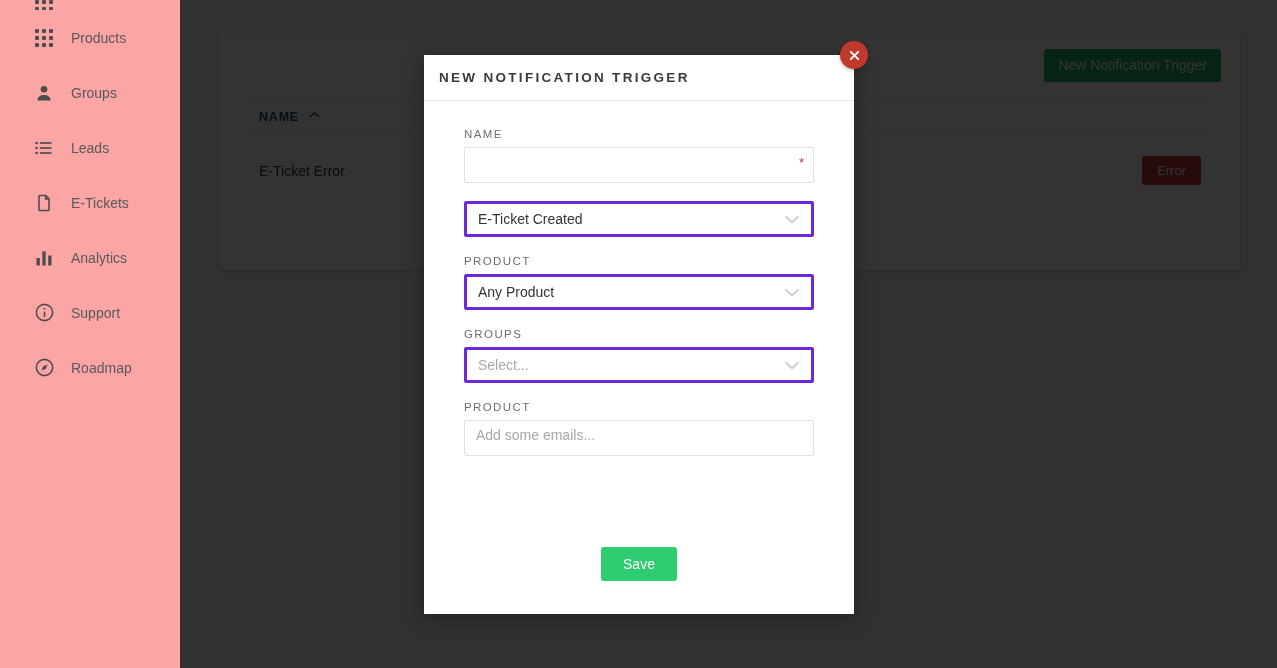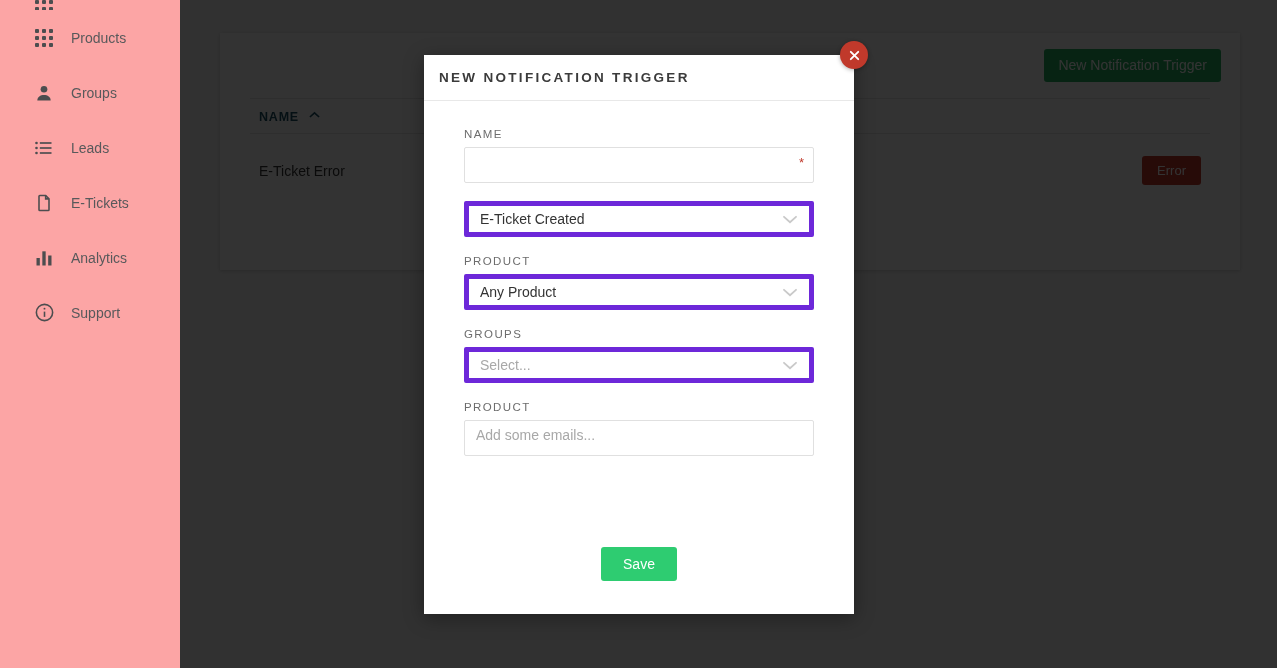--- a/index.html
+++ b/index.html
@@ -244,21 +244,21 @@
     position: absolute;
     right: 10px;
     top: 9px;
     color: #c0392b;
     font-size: 13px;
     line-height: 1;
   }
   .select-box {
     width: 100%;
     height: 36px;
-    border: 5px solid #6d28d9;
+    border: 3px solid #6d28d9;
     box-sizing: border-box;
     display: flex;
     align-items: center;
     padding: 0 11px;
     font-size: 14px;
     color: #333333;
     cursor: pointer;
     background: #ffffff;
     border-radius: 2px;
   }
@@ -375,20 +375,29 @@
       <span class="nav-icon">
         <svg width="21" height="21" viewBox="0 0 24 24" fill="none" stroke="currentColor" stroke-width="1.8" aria-hidden="true">
           <circle cx="12" cy="12" r="9.3"></circle>
           <line x1="12" y1="11" x2="12" y2="17"></line>
           <circle cx="12" cy="7.6" r="1.1" fill="currentColor" stroke="none"></circle>
         </svg>
       </span>
       <span class="nav-label">Support</span>
     </div>
 
+    <div class="nav-item">
+      <span class="nav-icon">
+        <svg width="21" height="21" viewBox="0 0 24 24" aria-hidden="true">
+          <circle cx="12" cy="12" r="9.3" fill="none" stroke="currentColor" stroke-width="1.8"></circle>
+          <path d="M15.5 8.5 10.5 10.5 8.5 15.5 13.5 13.5z" fill="currentColor"></path>
+        </svg>
+      </span>
+      <span class="nav-label">Roadmap</span>
+    </div>
 
   </nav>
 
   <div class="main">
     <div class="card">
 
       <div class="card-toolbar">
         <button class="btn-new">New Notification Trigger</button>
       </div>
 

